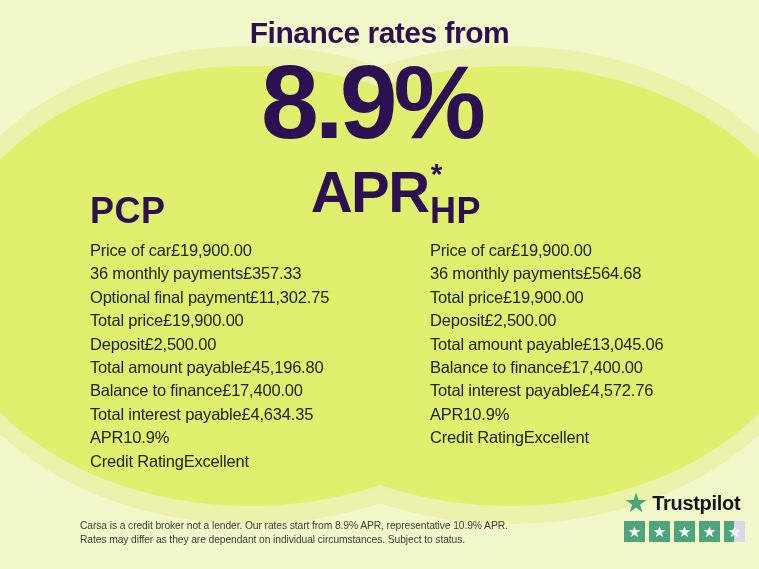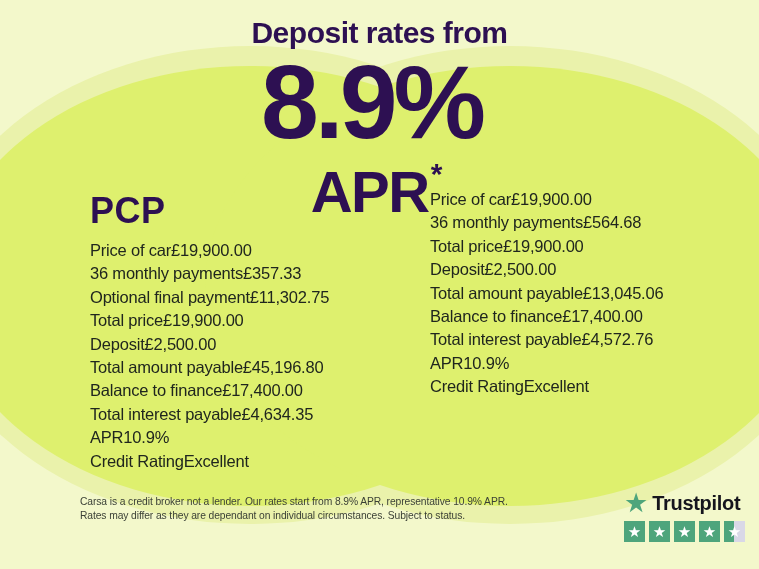--- a/index.html
+++ b/index.html
@@ -57,21 +57,21 @@
     height: 23.4px;
     font-size: 16.5px;
     color: var(--table-text, #20261e);
   }
   .row .lbl { white-space: nowrap; letter-spacing: -0.2px; }
   .row .val { white-space: nowrap; letter-spacing: -0.2px; }
   .row.bold .lbl, .row.bold .val { font-weight: 400; }
 
   
   .disclaimer {
-    position: absolute; left: 80px; top: 495px; width: 470px;
+    position: absolute; left: 80px; top: 519px; width: 470px;
     font-size: 10.3px; line-height: 13.6px; letter-spacing: -0.1px;
     color: var(--disclaimer-text, #3b4036);
   }
 
   
   .tp-logo-row {
     position: absolute; left: 624px; top: 490px;
     display: flex; align-items: center;
   }
   .tp-logo-star {
@@ -97,21 +97,21 @@
 </head>
 <body>
 
 <div class="layer">
   <div class="blob mid" id="blob-mid-l"></div>
   <div class="blob mid" id="blob-mid-r"></div>
   <div class="blob bright" id="blob-bright-l"></div>
   <div class="blob bright" id="blob-bright-r"></div>
 </div>
 
-<div class="title">Deposit rates from</div>
+<div class="title">Finance rates from</div>
 <div class="rate-line">
   <span class="rate-big">8.9%</span>
   <span class="apr-wrap"><span>APR</span><span class="apr-star">*</span></span>
 </div>
 
 <div class="col" id="col-pcp">
   <div class="col-title">PCP</div>
   <div class="rows">
       <div class="row">
         <span class="lbl">Price of car</span>
@@ -150,20 +150,21 @@
         <span class="val">10.9%</span>
       </div>
       <div class="row">
         <span class="lbl">Credit Rating</span>
         <span class="val">Excellent</span>
       </div>
     </div>
 </div>
 
 <div class="col" id="col-hp">
+  <div class="col-title">HP</div>
   <div class="rows">
       <div class="row">
         <span class="lbl">Price of car</span>
         <span class="val">£19,900.00</span>
       </div>
       <div class="row bold">
         <span class="lbl">36 monthly payments</span>
         <span class="val">£564.68</span>
       </div>
       <div class="row">

